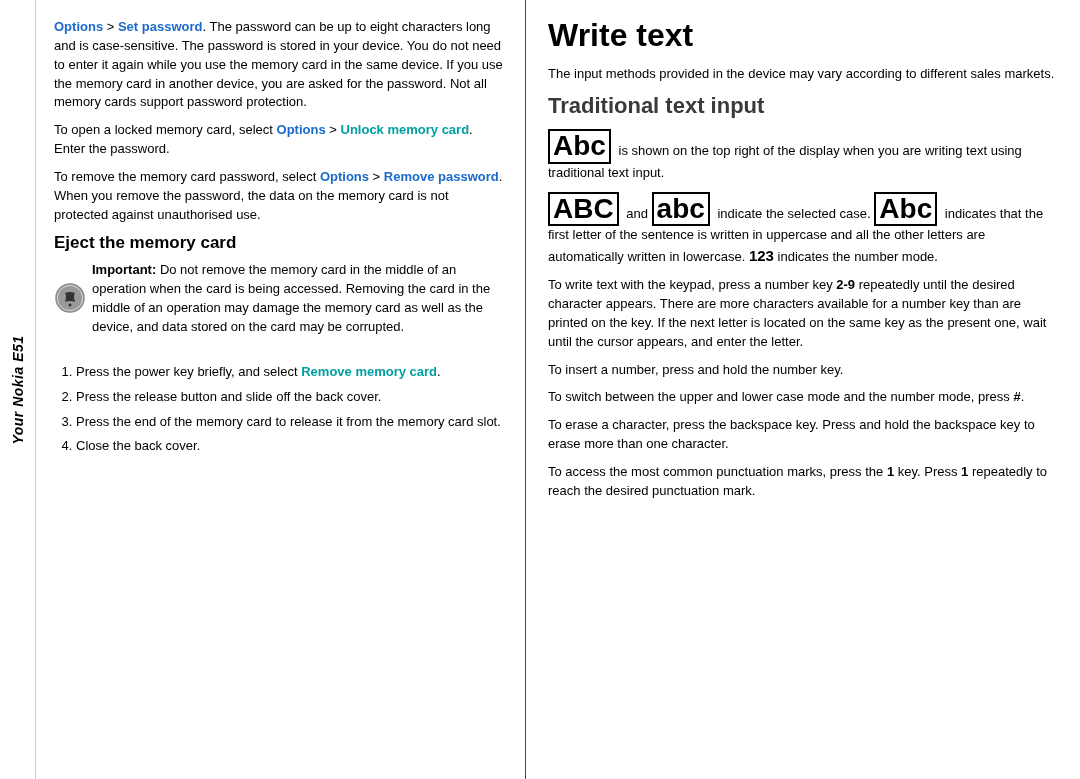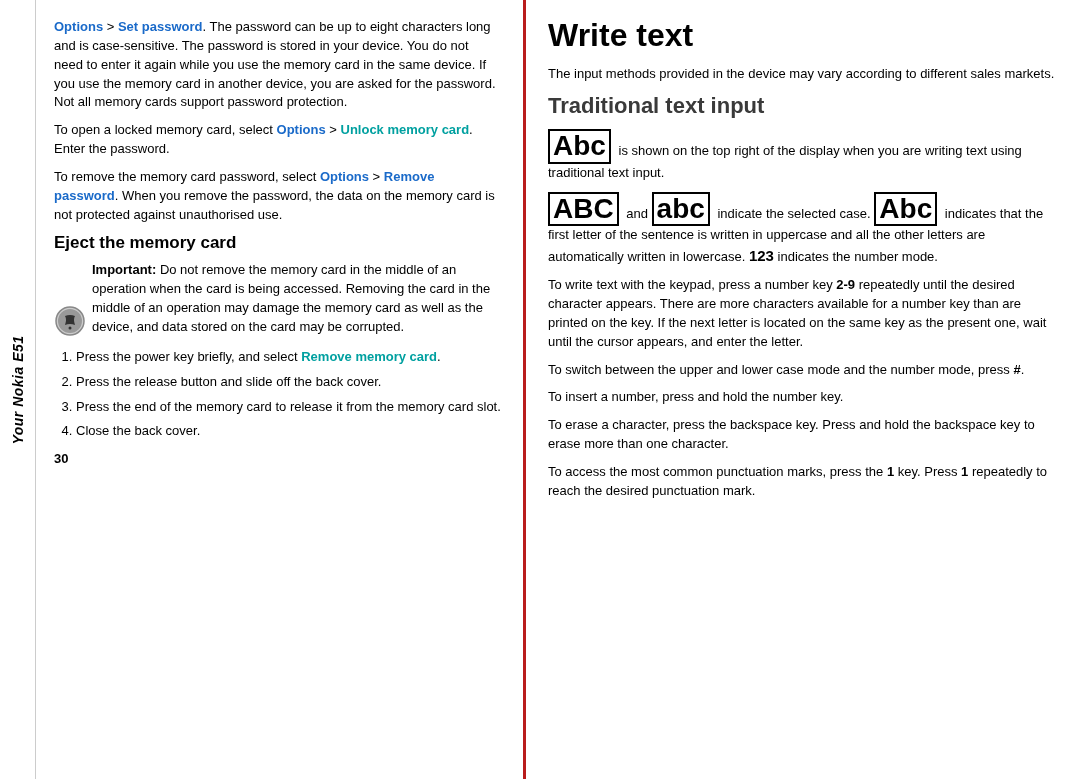--- a/index.html
+++ b/index.html
@@ -37,21 +37,21 @@
       font-weight: bold;
       font-style: italic;
       letter-spacing: 0.5px;
       color: #000;
     }
 
     
     .left-col {
       width: 490px;
       padding: 18px 22px 18px 18px;
-      border-right: 3px solid #b91c1c;
+      border-right: 1px solid #b91c1c;
       overflow: hidden;
       flex-shrink: 0;
     }
 
     
     .right-col {
       flex: 1;
       padding: 18px 24px 18px 22px;
       overflow: hidden;
     }
@@ -103,22 +103,22 @@
     .sub-heading {
       font-size: 22px;
       font-weight: bold;
       color: #3a3a3a;
       margin-bottom: 10px;
     }
 
     
     .important-block {
       display: flex;
-      align-items: flex-end;
-      margin-bottom: 11px;
+      align-items: center;
+      margin-bottom: 26px;
       line-height: 1.45;
     }
     .important-icon {
       width: 32px;
       height: 32px;
       flex-shrink: 0;
       margin-right: 6px;
       margin-top: -2px;
     }
 
@@ -191,21 +191,20 @@
         Press the release button and slide off the back cover.
       </li>
       <li>
         Press the end of the memory card to release it from the memory card slot.
       </li>
       <li>
         Close the back cover.
       </li>
     </ol>
 
-    <div class="page-number">30</div>
 
   </div>
 
   <div class="right-col">
 
     <h1 class="main-heading">Write text</h1>
 
     <p>The input methods provided in the device may vary according to different sales markets.</p>
 
     <h2 class="sub-heading">Traditional text input</h2>
@@ -217,28 +216,28 @@
     <p>
       <span class="abc-display-outline">ABC</span> and <span class="abc-display-outline">abc</span> <span>indicate the selected case.</span> <span class="abc-display-outline">Abc</span>
       <span>indicates that the first letter of the sentence is written in uppercase and all the other letters are automatically written in lowercase.</span> <span class="num-123">123</span> <span>indicates the number mode.</span>
     </p>
 
     <p>
       To write text with the keypad, press a number key <strong>2-9</strong> repeatedly until the desired character appears. There are more characters available for a number key than are printed on the key. If the next letter is located on the same key as the present one, wait until the cursor appears, and enter the letter.
     </p>
 
     <p>
+      To insert a number, press and hold the number key.
+    </p>
+
+    <p>
       To switch between the upper and lower case mode and the number mode, press <strong>#</strong>.
     </p>
 
     <p>
-      To insert a number, press and hold the number key.
-    </p>
-
-    <p>
       To erase a character, press the backspace key. Press and hold the backspace key to erase more than one character.
     </p>
 
     <p>
       To access the most common punctuation marks, press the <strong>1</strong> key. Press <strong>1</strong> repeatedly to reach the desired punctuation mark.
     </p>
 
   </div>
 
 </div>

